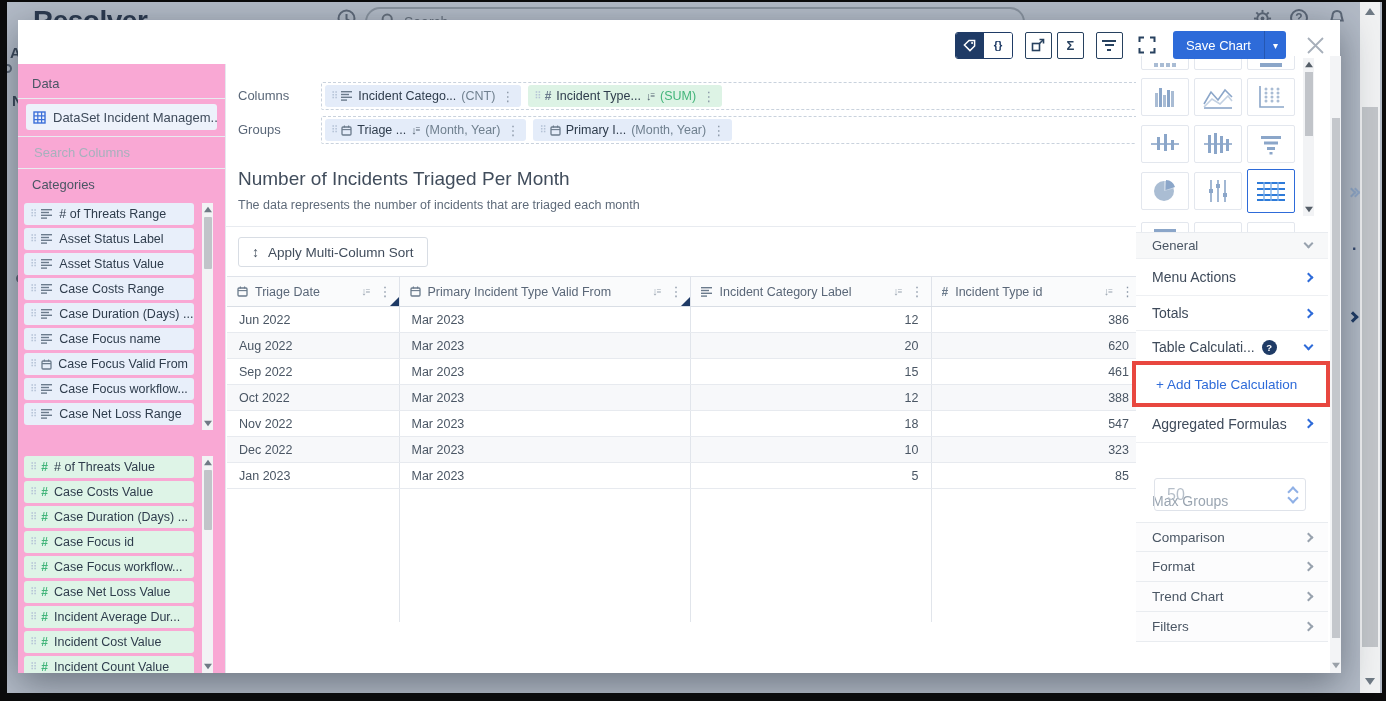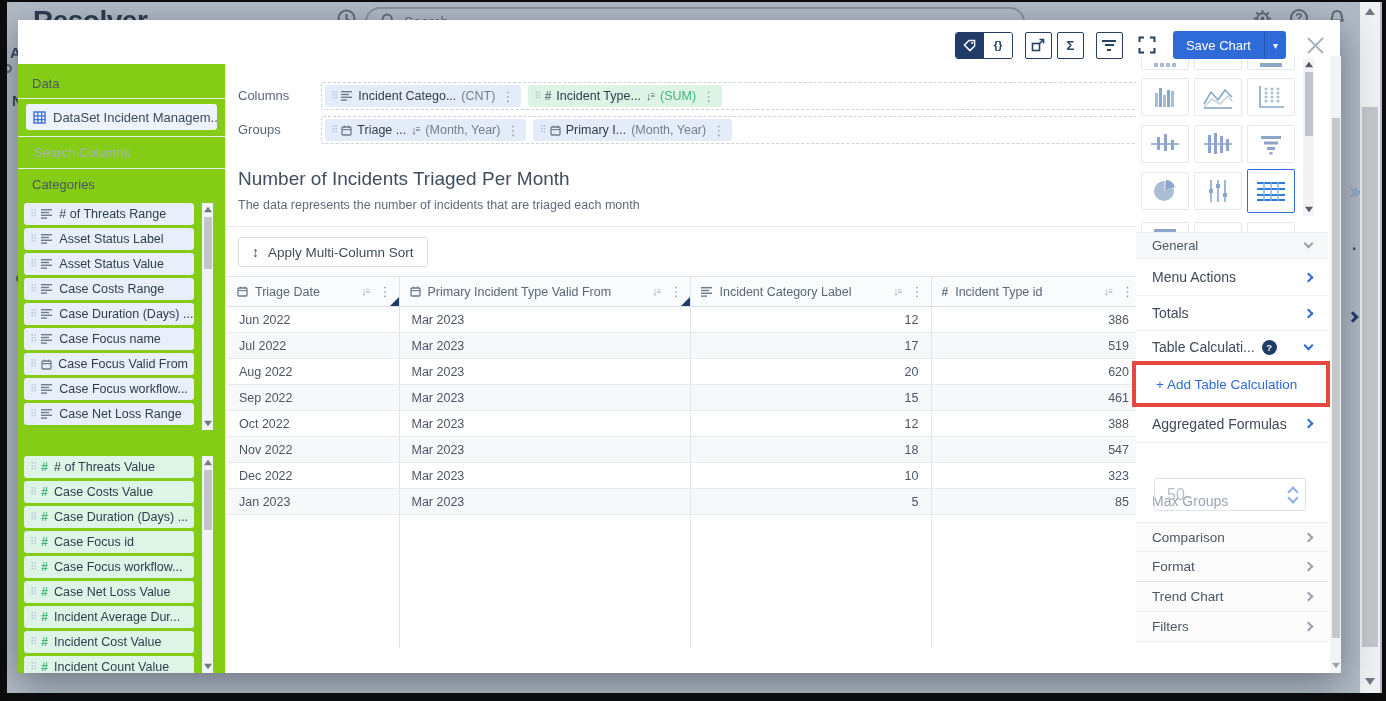--- a/index.html
+++ b/index.html
@@ -43,21 +43,21 @@
   .filter-lines{display:inline-block;width:14px;}
   .filter-lines i{display:block;height:2px;background:#27415f;margin:2.5px auto;}
   .filter-lines i:nth-child(1){width:14px;}.filter-lines i:nth-child(2){width:9px;}.filter-lines i:nth-child(3){width:4px;}
   .fullscreen{width:24px;height:24px;color:#27415f;display:flex;align-items:center;justify-content:center;}
   .save-group{display:flex;height:28px;margin-left:2px;}
   .save-main{background:#2e6bd9;color:#fff;font-size:13px;display:flex;align-items:center;padding:0 13px;border-radius:3px 0 0 3px;cursor:pointer;}
   .save-caret{background:#2e6bd9;color:#fff;width:22px;display:flex;align-items:center;justify-content:center;border-left:1px solid rgba(0,0,0,.18);border-radius:0 3px 3px 0;font-size:10px;cursor:pointer;}
   .close-x{margin-left:8px;color:#a7afba;cursor:pointer;display:flex;}
 
   
-  .sidebar{position:absolute;left:0;top:44px;bottom:0;width:208px;border-right:1px solid #e5e8ee;background:#84cc16;}
+  .sidebar{position:absolute;left:0;top:44px;bottom:0;width:208px;border-right:1px solid #e5e8ee;background:#f9a8d4;}
   .sb-label{position:absolute;left:14px;font-size:13px;color:#4a5664;}
   .hr{position:absolute;left:0;right:0;height:1px;background:#e8ebf0;}
   .dataset-row{position:absolute;left:8px;right:8px;top:40px;height:26px;background:#edf2fb;border-radius:3px;display:flex;align-items:center;gap:7px;padding:0 7px;font-size:13px;color:#3e4a5a;white-space:nowrap;overflow:hidden;cursor:pointer;}
   .dataset-row svg{flex:0 0 auto;}
   .sb-search{position:absolute;left:0;right:0;top:73px;height:31px;display:flex;align-items:center;padding:0 14px;}
   .sb-search input{border:none;outline:none;flex:1;font-size:13px;color:#4a5664;background:transparent;}
   .sb-search input::placeholder{color:#a7b1bd;}
   .lst{position:absolute;left:6px;right:0;overflow:hidden;}
   .pill-row{width:170px;height:22px;margin-bottom:3px;border-radius:3px;display:flex;align-items:center;gap:6px;padding:0 4px 0 6px;font-size:12.5px;color:#2e3c4c;white-space:nowrap;overflow:hidden;cursor:grab;}
   .pill-row.cat{background:#e8effa;}
@@ -618,26 +618,20 @@
             </tr>
           </thead>
         <tbody id="tbody">
             <tr>
               <td class="">Jun 2022</td>
               <td class="">Mar 2023</td>
               <td class="num">12</td>
               <td class="num">386</td>
             </tr>
             <tr>
-              <td class="">Jul 2022</td>
-              <td class="">Mar 2023</td>
-              <td class="num">17</td>
-              <td class="num">519</td>
-            </tr>
-            <tr>
               <td class="">Aug 2022</td>
               <td class="">Mar 2023</td>
               <td class="num">20</td>
               <td class="num">620</td>
             </tr>
             <tr>
               <td class="">Sep 2022</td>
               <td class="">Mar 2023</td>
               <td class="num">15</td>
               <td class="num">461</td>

